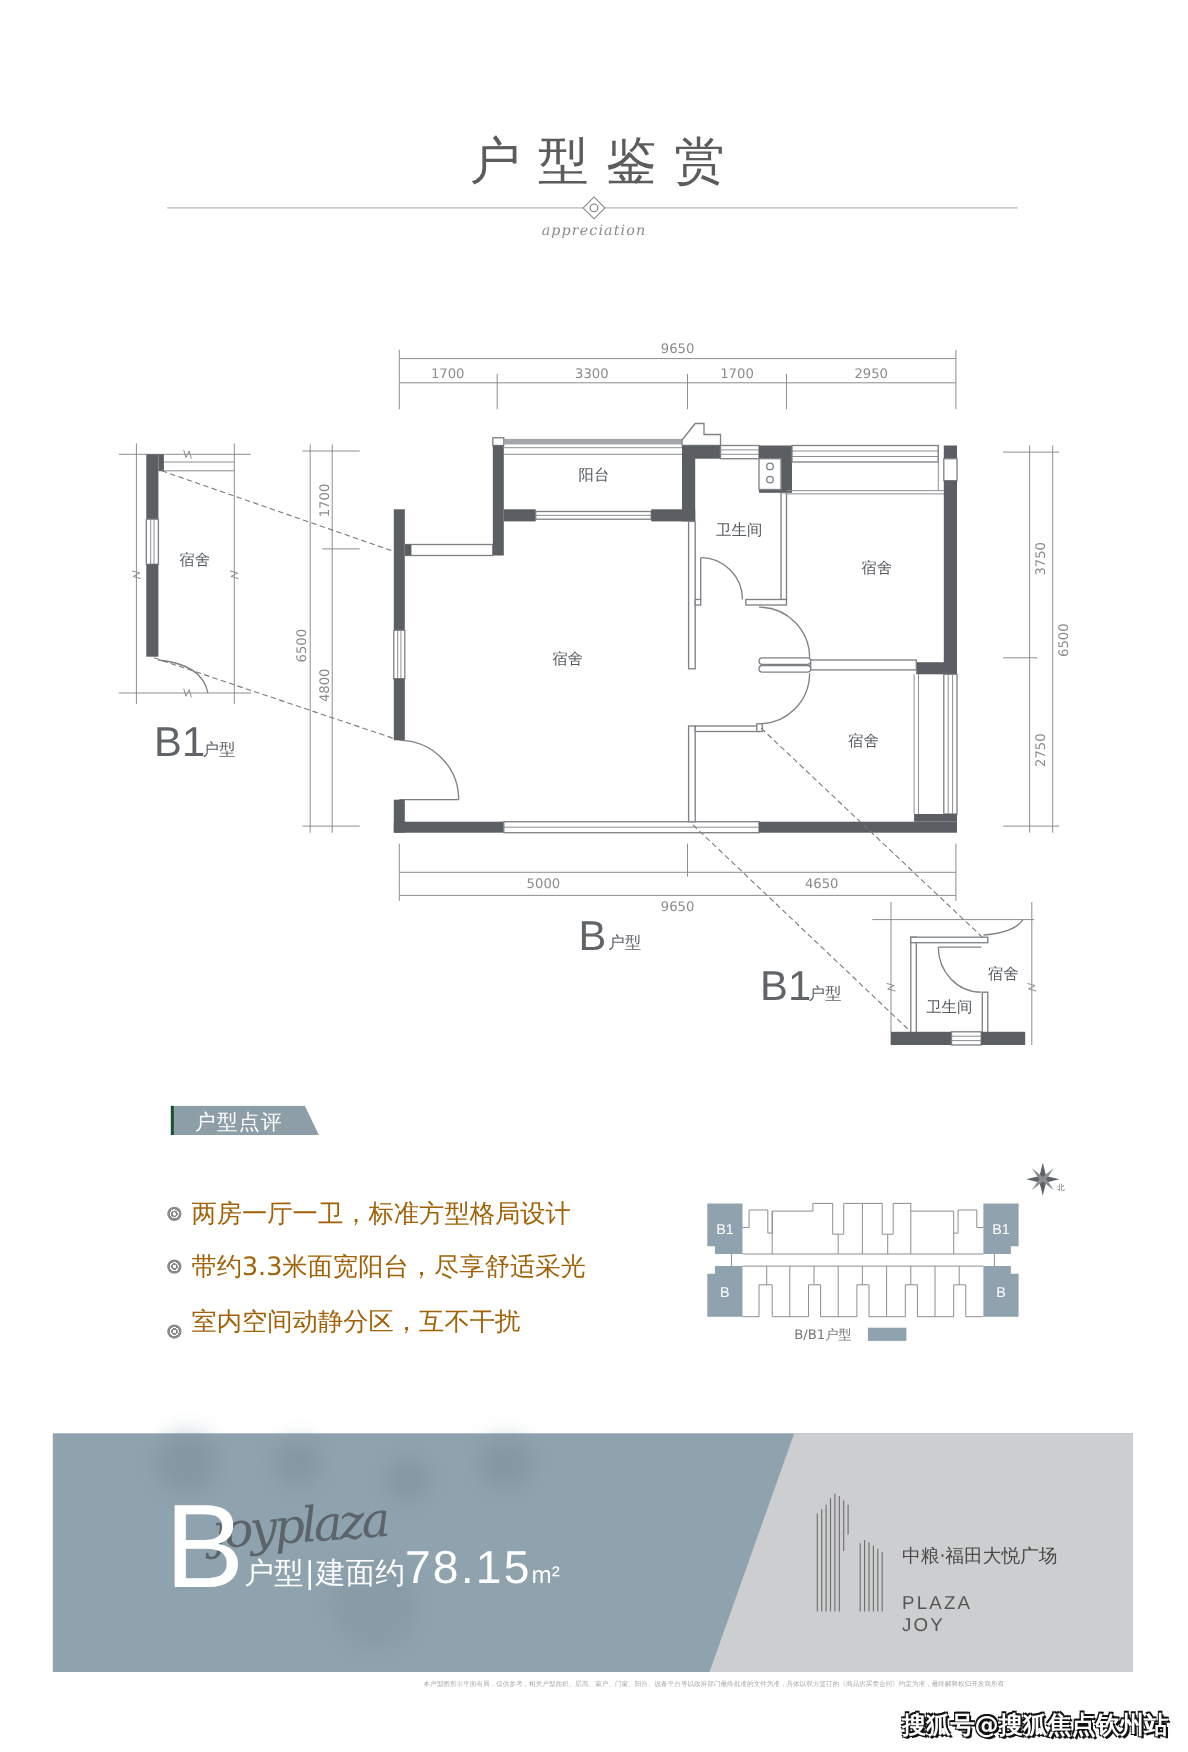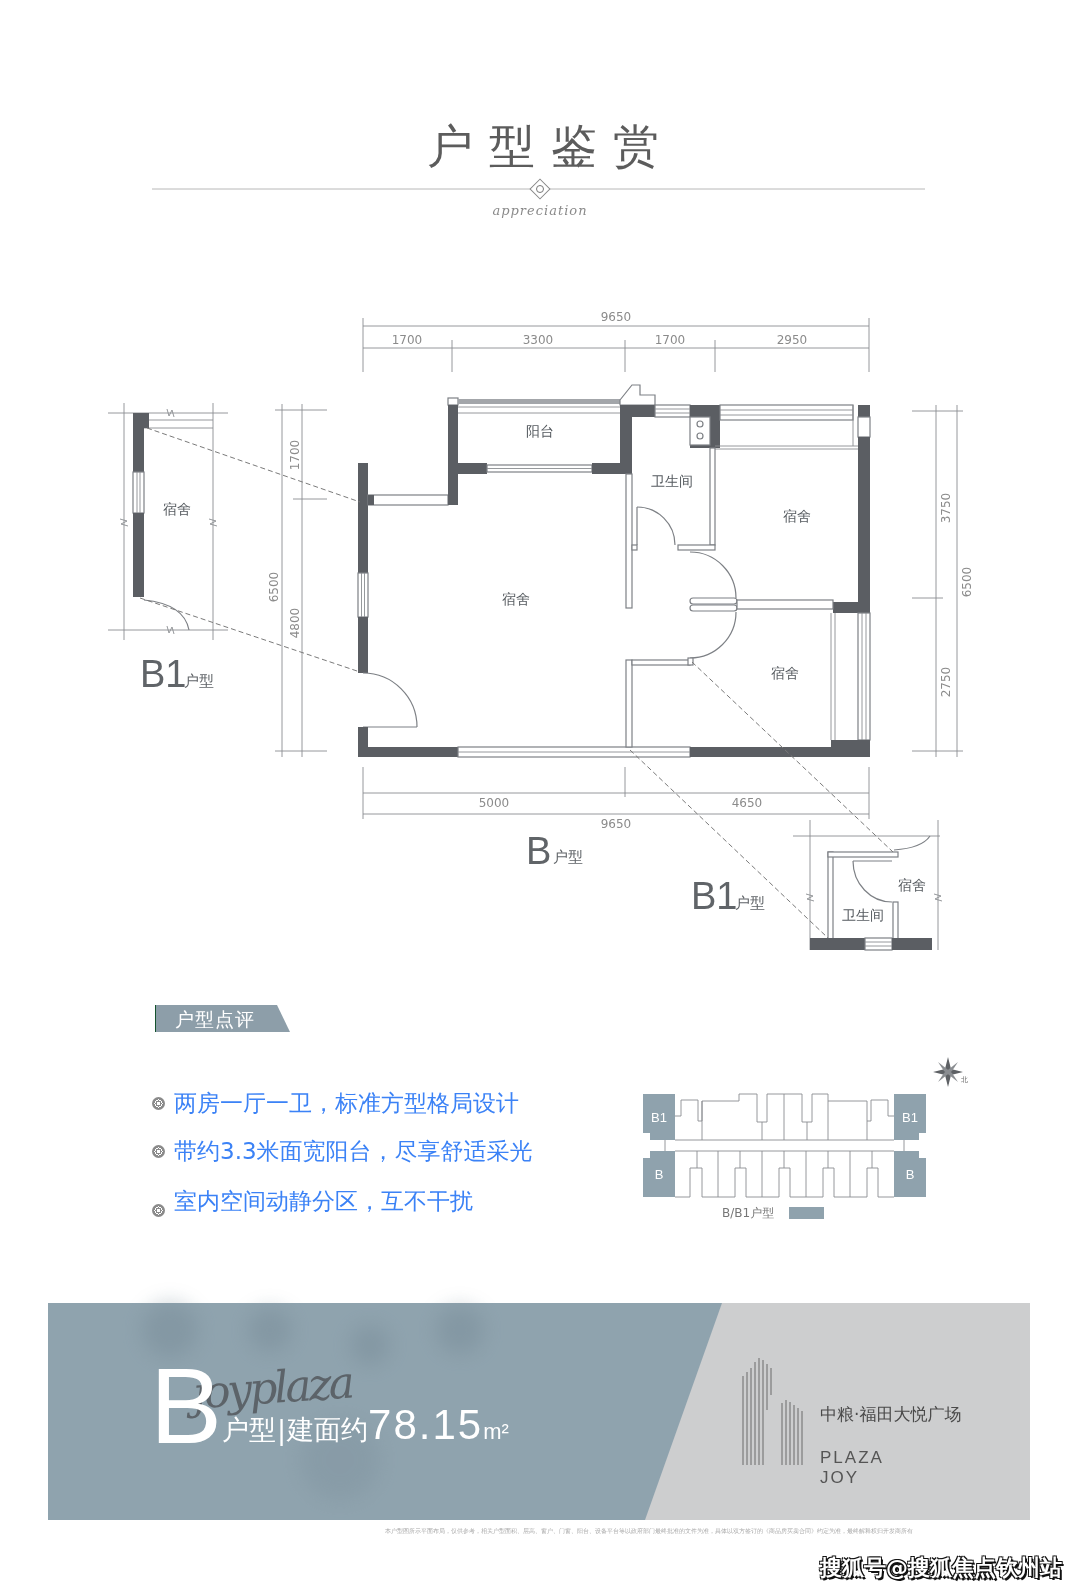--- a/index.html
+++ b/index.html
@@ -14,23 +14,23 @@
     .dash { stroke: #7a7a7a; stroke-width: 1; stroke-dasharray: 5 3; fill: none; }
     .dim { font-family: "DejaVu Sans", sans-serif; font-size: 12px; fill: #8b8b8b; }
     .room { font-family: "DejaVu Sans", sans-serif; font-size: 14px; fill: #555a5f; }
     .plabel-big { font-family: "Liberation Sans", sans-serif; font-size: 38px; fill: #606468; }
     .plabel-sm { font-family: "DejaVu Sans", sans-serif; font-size: 15px; fill: #606468; }
     .title { left: 0; width: 1080px; top: 116px; text-align: center; font-size: 46px;
              letter-spacing: 16px; color: #5c5c5c; font-family: "DejaVu Sans", sans-serif; margin-left: 11px; }
     .script-sub { left: 0; width: 1080px; top: 203px; text-align: center; font-size: 13px;
                   color: #8a8a8a; font-style: italic; font-family: "DejaVu Serif", serif; letter-spacing: 1px; }
     .review-tab { left: 155px; top: 1005px; width: 135px; height: 27px; background: #8d9ea9;
-                  clip-path: polygon(0 0, 122px 0, 100% 100%, 0 100%); border-left: 1px solid #14532d; box-sizing: border-box; }
+                  clip-path: polygon(0 0, 122px 0, 100% 100%, 0 100%); border-left: 3px solid #14532d; box-sizing: border-box; }
     .review-tab span { position: absolute; left: 19px; top: 2px; font-size: 19px; color: #ffffff; letter-spacing: 1px; }
-    .bullet { left: 152px; font-size: 23px; color: #3b82f6; display: flex; align-items: center; white-space: nowrap; }
+    .bullet { left: 152px; font-size: 23px; color: #a16207; display: flex; align-items: center; white-space: nowrap; }
     .bullet .dot { width: 13px; height: 13px; border-radius: 50%; margin-right: 9px;
                    background: radial-gradient(circle, #ffffff 0 1.5px, #8a8a8a 1.6px 3px, #ffffff 3.1px 4px, #8a8a8a 4.1px 6.5px); }
     .banner-B { left: 150px; top: 1352px; font-size: 108px; line-height: 1; color: #ffffff;
                 font-family: "Liberation Sans", sans-serif; }
     .banner-area { left: 222px; top: 1404px; color: #ffffff; display: flex; align-items: baseline; white-space: nowrap; line-height: 1; }
     .banner-area .cn { font-size: 27px; }
     .banner-area .sep { font-size: 27px; margin: 0 1px; }
     .banner-area .num { font-size: 42px; letter-spacing: 2px; font-family: "Liberation Sans", sans-serif; }
     .banner-area .unit { font-size: 22px; font-family: "Liberation Sans", sans-serif; }
     .banner-script { left: 193px; top: 1362px; font-size: 44px; font-style: italic; color: rgba(75,78,82,0.75);

